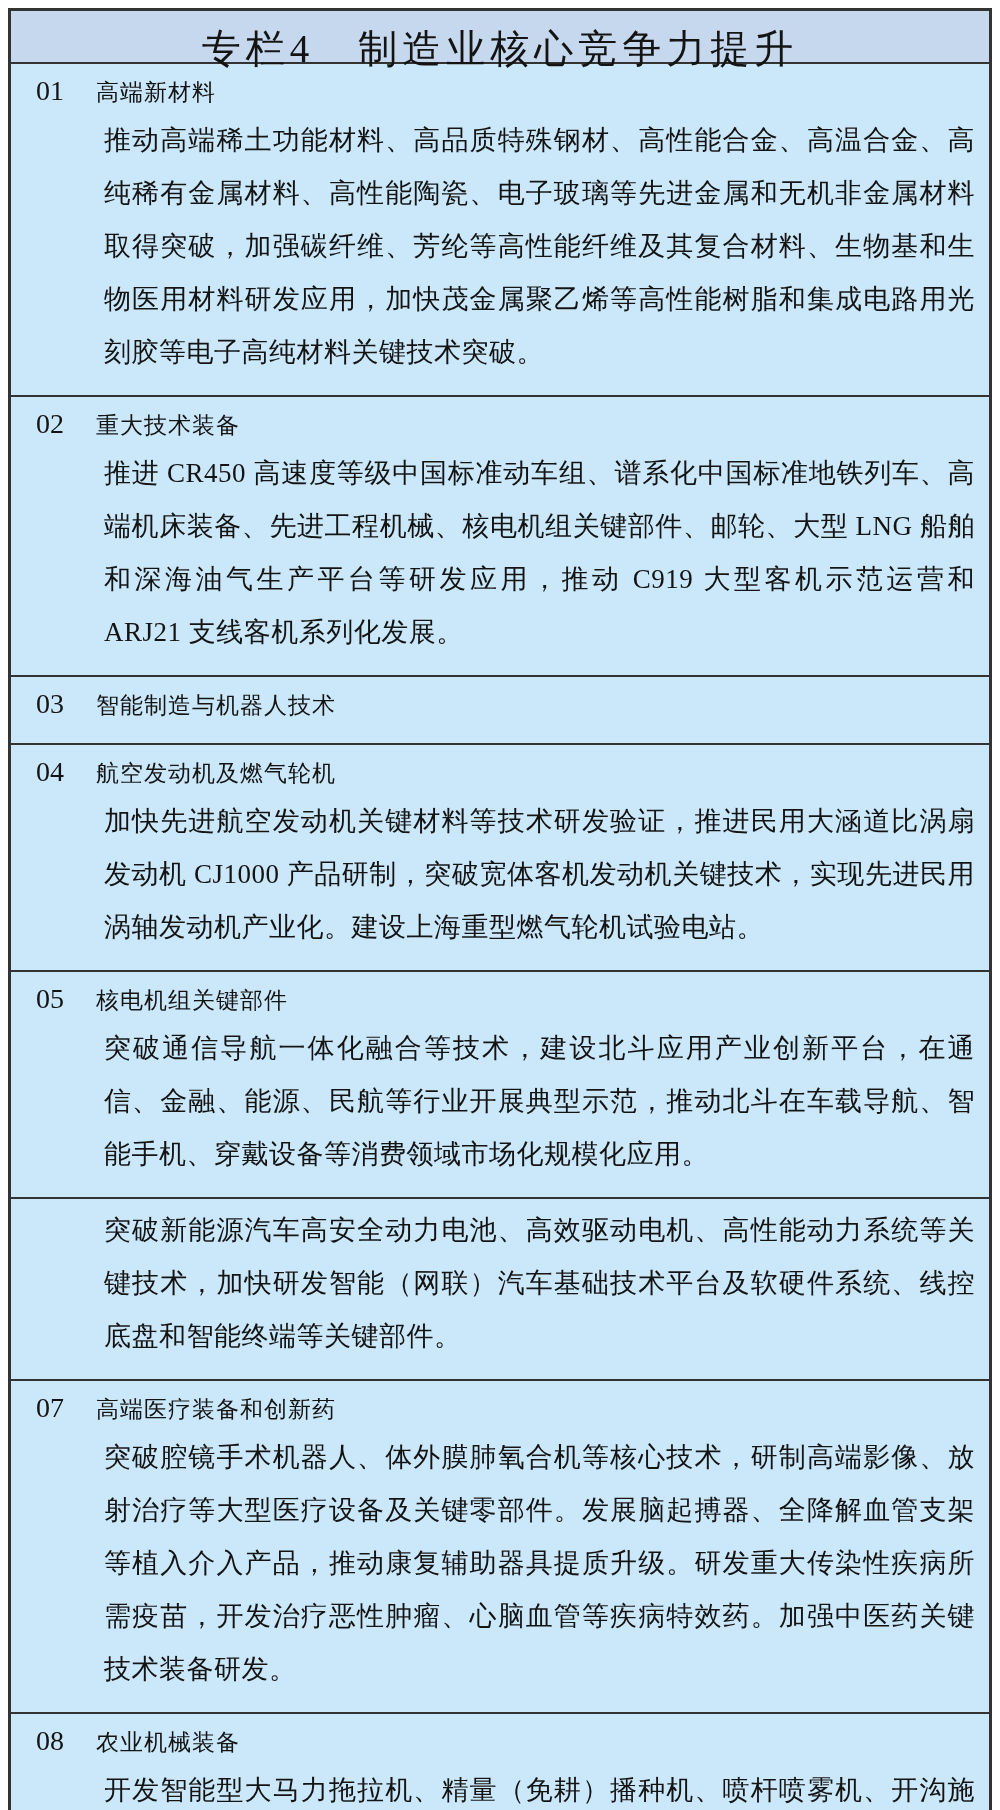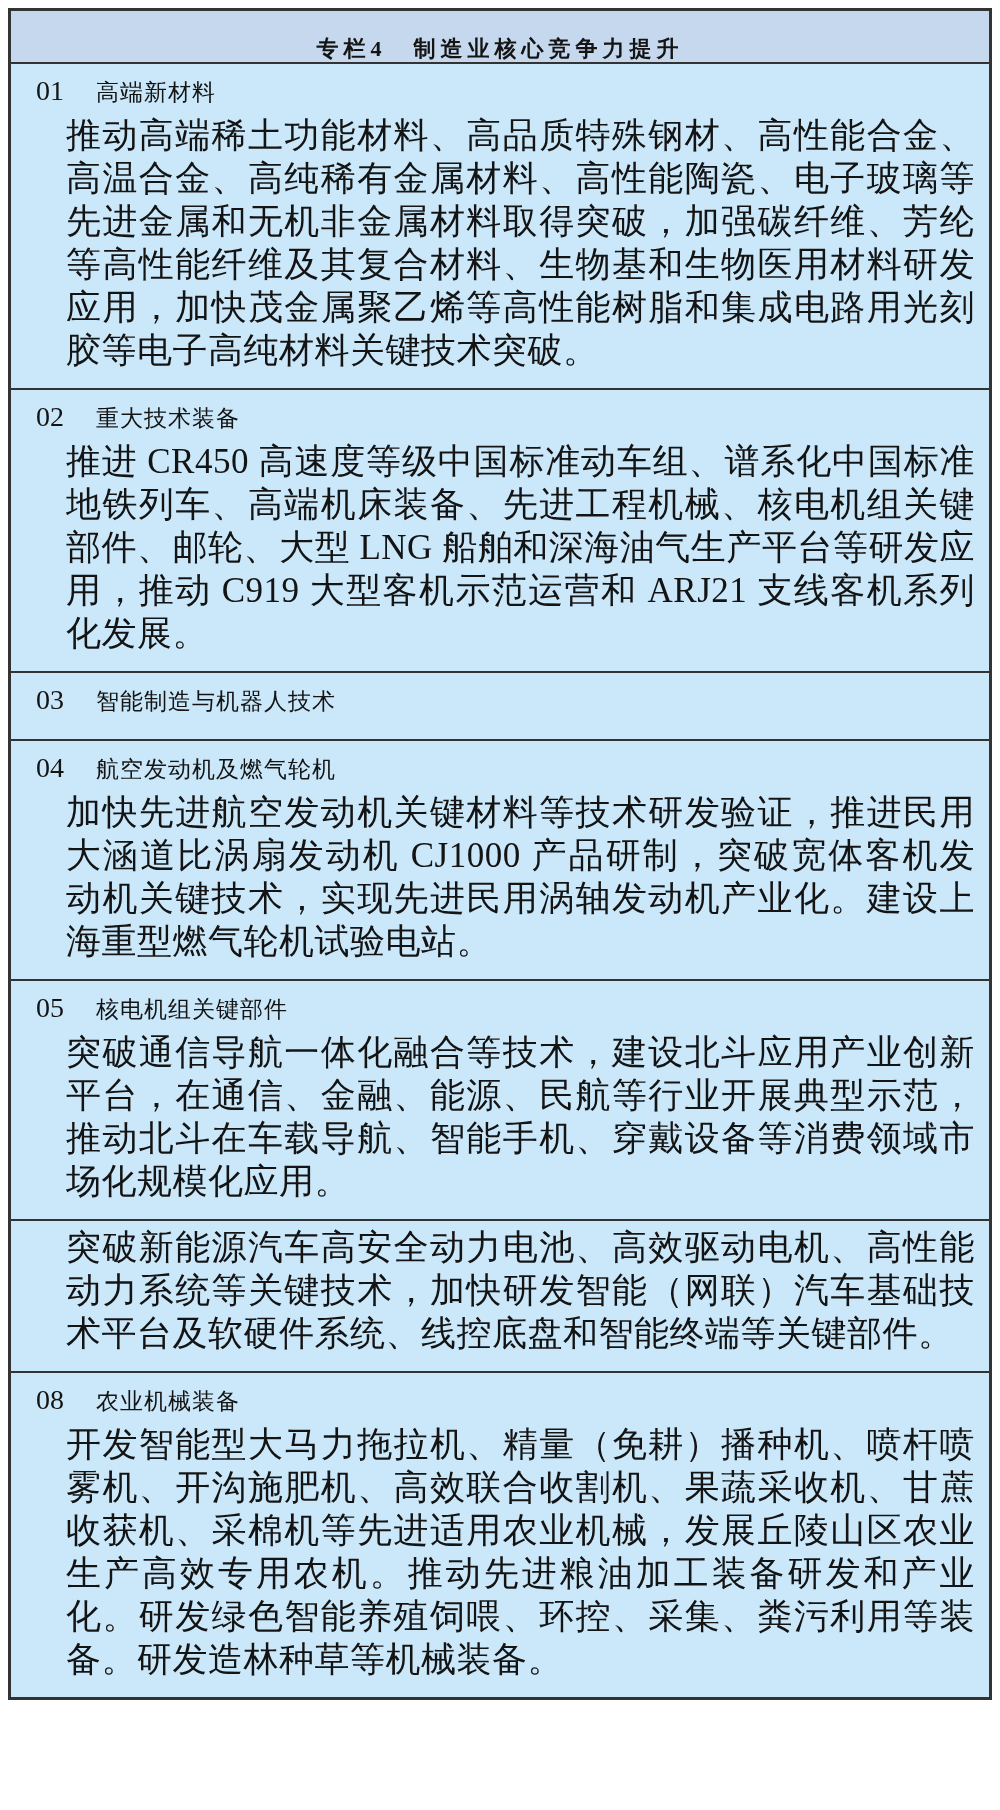--- a/index.html
+++ b/index.html
@@ -28,22 +28,22 @@
   }
   .column-header {
     background: var(--header-bg);
     border-bottom: 2px solid var(--border);
     height: 53px;
     display: flex;
     align-items: center;
     justify-content: center;
   }
   .column-title {
-    font-size: 22px;
-    font-weight: bold;
+    font-size: 39px;
+    font-weight: normal;
     letter-spacing: 5px;
     white-space: nowrap;
     margin-top: 24px;
   }
   .sections { background: var(--body-bg); }
   .section {
     padding: 5px 14px 16px 25px;
     background: var(--body-bg);
   }
   .section + .section {
@@ -57,23 +57,23 @@
   .sec-num {
     width: 60px;
     flex: 0 0 60px;
     font-size: 28px;
   }
   .sec-title {
     font-size: 23px;
     letter-spacing: 1px;
   }
   .sec-body {
-    margin-left: 30px;
-    font-size: 35px;
-    line-height: 43px;
+    margin-left: 68px;
+    font-size: 27px;
+    line-height: 53px;
     text-align: justify;
     letter-spacing: 0.5px;
   }
 </style>
 </head>
 <body>
 
 <div class="page">
   <div class="column-box">
 
@@ -119,20 +119,27 @@
           <span class="sec-num">05</span>
           <span class="sec-title">核电机组关键部件</span>
         </div>
         <div class="sec-body">突破通信导航一体化融合等技术，建设北斗应用产业创新平台，在通信、金融、能源、民航等行业开展典型示范，推动北斗在车载导航、智能手机、穿戴设备等消费领域市场化规模化应用。</div>
       </div>
 
       <div class="section">
         <div class="sec-body">突破新能源汽车高安全动力电池、高效驱动电机、高性能动力系统等关键技术，加快研发智能（网联）汽车基础技术平台及软硬件系统、线控底盘和智能终端等关键部件。</div>
       </div>
 
+      <div class="section">
+        <div class="sec-head">
+          <span class="sec-num">07</span>
+          <span class="sec-title">高端医疗装备和创新药</span>
+        </div>
+        <div class="sec-body">突破腔镜手术机器人、体外膜肺氧合机等核心技术，研制高端影像、放射治疗等大型医疗设备及关键零部件。发展脑起搏器、全降解血管支架等植入介入产品，推动康复辅助器具提质升级。研发重大传染性疾病所需疫苗，开发治疗恶性肿瘤、心脑血管等疾病特效药。加强中医药关键技术装备研发。</div>
+      </div>
 
       <div class="section">
         <div class="sec-head">
           <span class="sec-num">08</span>
           <span class="sec-title">农业机械装备</span>
         </div>
         <div class="sec-body">开发智能型大马力拖拉机、精量（免耕）播种机、喷杆喷雾机、开沟施肥机、高效联合收割机、果蔬采收机、甘蔗收获机、采棉机等先进适用农业机械，发展丘陵山区农业生产高效专用农机。推动先进粮油加工装备研发和产业化。研发绿色智能养殖饲喂、环控、采集、粪污利用等装备。研发造林种草等机械装备。</div>
       </div>
 
     </div>

